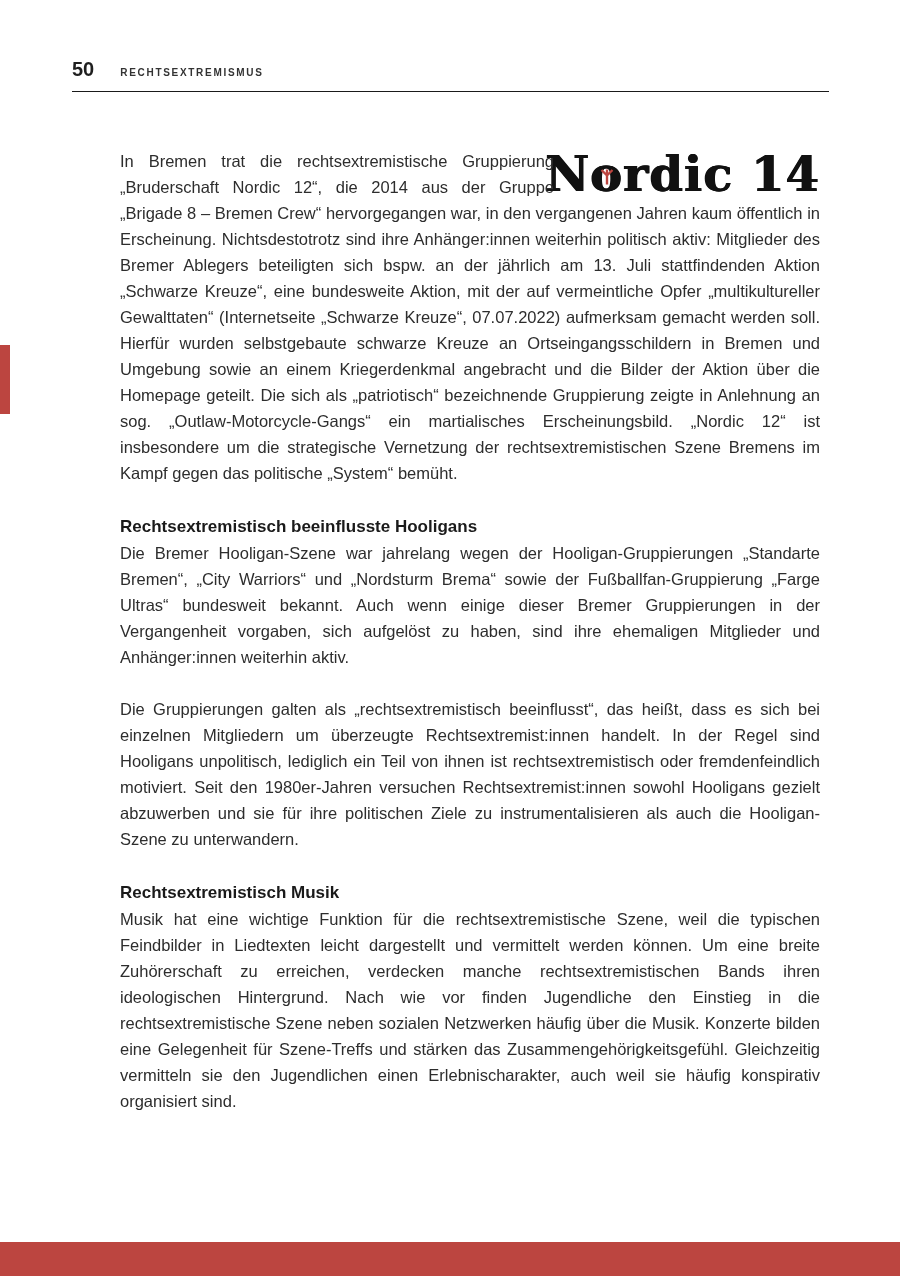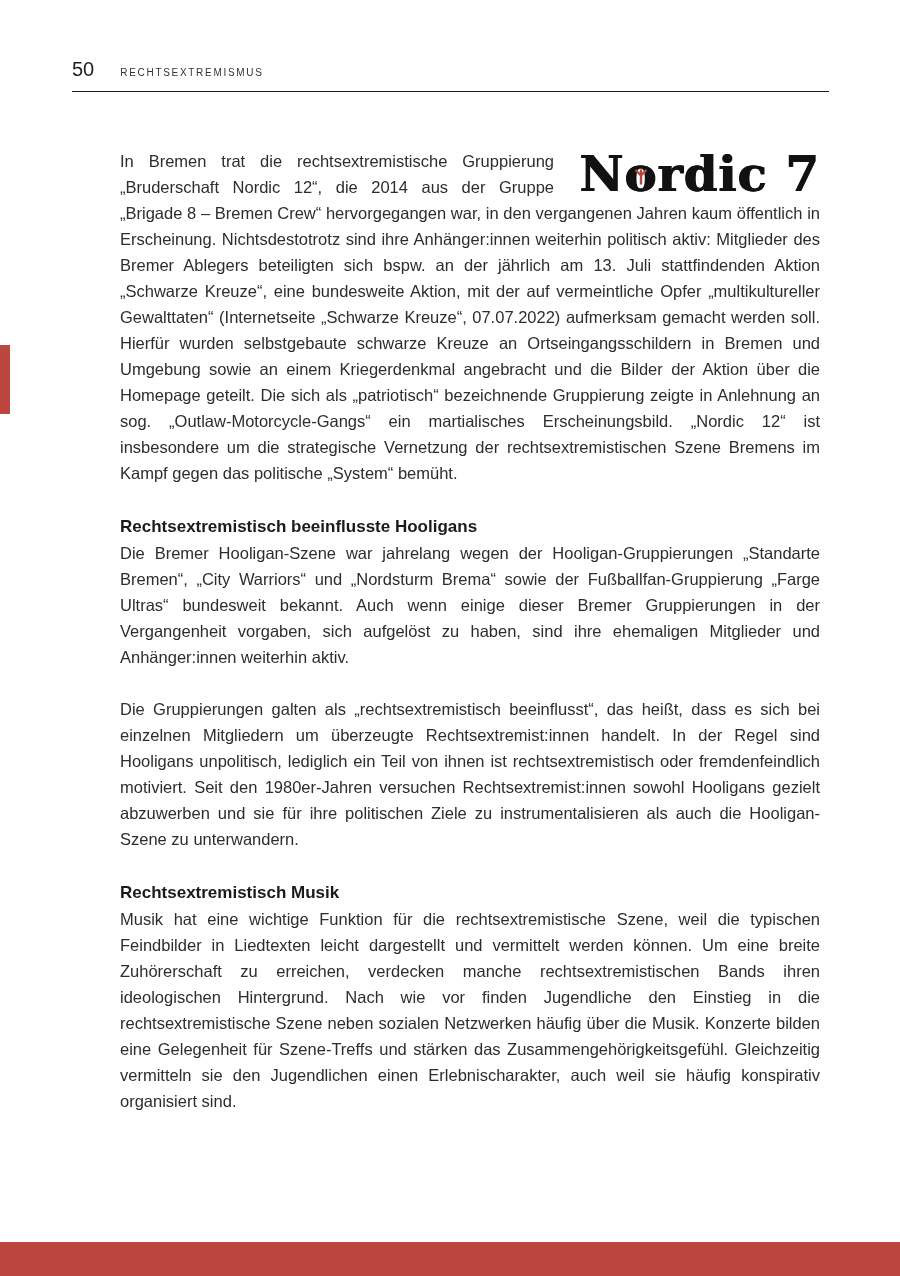--- a/index.html
+++ b/index.html
@@ -10,21 +10,21 @@
     position: relative;
     width: 900px;
     height: 1276px;
     background: #ffffff;
     font-family: "Liberation Sans", "DejaVu Sans", sans-serif;
     color: #2d2d2d;
     overflow: hidden;
   }
 
   
-  .header { position: absolute; top: 58px; left: 72px; right: 71px; }
+  .header { position: absolute; top: 58px; left: 72px; right: 71px; font-weight: bold; }
   .header-row { display: flex; align-items: baseline; gap: 26px; }
   .page-number { font-size: 20px; color: #1f1f1f; }
   .running-head { font-size: 10px; letter-spacing: 1.7px; color: #333333; }
   .header-rule { margin-top: 10px; border-top: 1.5px solid #1a1a1a; }
 
   
   .side-tab {
     position: absolute; left: 0; top: 345px;
     width: 10px; height: 69px;
     background: var(--accent-red, #bc4540);
@@ -87,21 +87,21 @@
   </header>
 
   <div class="side-tab"></div>
 
   <main class="content">
 
     <section>
       <div class="nordic-logo">
         <span class="logo-text"><span>N</span><span class="logo-o"><span>o</span><svg class="logo-rune" width="13" height="17" viewBox="0 0 13 17">
                 <path d="M6.5 16 L6.5 1 M6.5 7 L1 1.5 M6.5 7 L12 1.5" stroke="currentColor" stroke-width="2.4" fill="none"></path>
-              </svg></span><span>rdic 7</span></span>
+              </svg></span><span>rdic 14</span></span>
       </div>
       <p>In Bremen trat die rechtsextremistische Gruppierung „Bruderschaft Nordic 12“, die 2014 aus der Gruppe „Brigade 8 – Bremen Crew“ hervorgegangen war, in den vergangenen Jahren kaum öffentlich in Erscheinung. Nichtsdestotrotz sind ihre Anhänger:innen weiterhin politisch aktiv: Mitglieder des Bremer Ablegers beteiligten sich bspw. an der jährlich am 13. Juli stattfindenden Aktion „Schwarze Kreuze“, eine bundesweite Aktion, mit der auf vermeintliche Opfer „multikultureller Gewalttaten“ (Internetseite „Schwarze Kreuze“, 07.07.2022) aufmerksam gemacht werden soll. Hierfür wurden selbstgebaute schwarze Kreuze an Ortseingangsschildern in Bremen und Umgebung sowie an einem Kriegerdenkmal angebracht und die Bilder der Aktion über die Homepage geteilt. Die sich als „patriotisch“ bezeichnende Gruppierung zeigte in Anlehnung an sog. „Outlaw-Motorcycle-Gangs“ ein martialisches Erscheinungsbild. „Nordic 12“ ist insbesondere um die strategische Vernetzung der rechtsextremistischen Szene Bremens im Kampf gegen das politische „System“ bemüht.</p>
     </section>
 
     <section>
       <h3>Rechtsextremistisch beeinflusste Hooligans</h3>
       <p>Die Bremer Hooligan-Szene war jahrelang wegen der Hooligan-Gruppierungen „Standarte Bremen“, „City Warriors“ und „Nordsturm Brema“ sowie der Fußballfan-Gruppierung „Farge Ultras“ bundesweit bekannt. Auch wenn einige dieser Bremer Gruppierungen in der Vergangenheit vorgaben, sich aufgelöst zu haben, sind ihre ehemaligen Mitglieder und Anhänger:innen weiterhin aktiv.</p>
       <p>Die Gruppierungen galten als „rechtsextremistisch beeinflusst“, das heißt, dass es sich bei einzelnen Mitgliedern um überzeugte Rechtsextremist:innen handelt. In der Regel sind Hooligans unpolitisch, lediglich ein Teil von ihnen ist rechtsextremistisch oder fremdenfeindlich motiviert. Seit den 1980er-Jahren versuchen Rechtsextremist:innen sowohl Hooligans gezielt abzuwerben und sie für ihre politischen Ziele zu instrumentalisieren als auch die Hooligan-Szene zu unterwandern.</p>
     </section>
 

